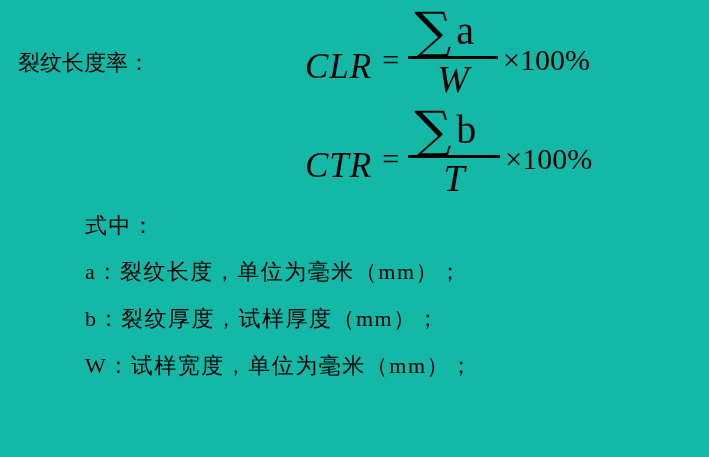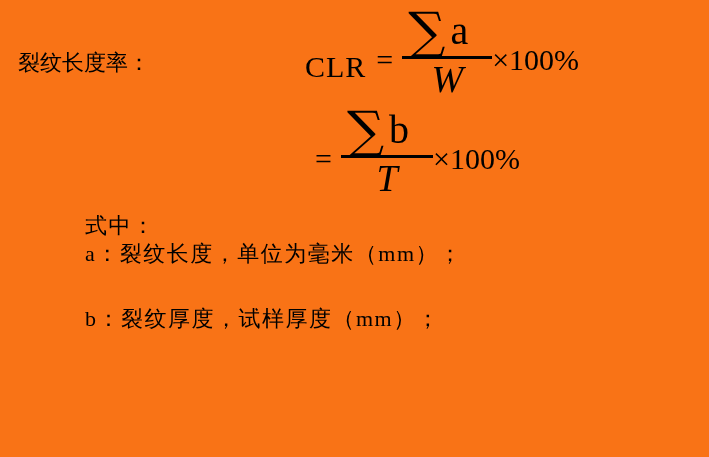--- a/index.html
+++ b/index.html
@@ -8,38 +8,39 @@
     height: 457px;
     background: #ffffff;
     color: #000000;
     font-family: "Liberation Serif", "DejaVu Serif", serif;
     position: relative;
     overflow: hidden;
   }
   .page {
     position: absolute;
     inset: 0;
-    background: #f97316;
+    background: #14b8a6;
   }
   .flabel {
     position: absolute;
     left: 18px;
     font-size: 22px;
     white-space: nowrap;
   }
   .formula {
     position: absolute;
     left: 305px;
     height: 96px;
     display: flex;
     align-items: center;
     white-space: nowrap;
   }
   .lhs {
-    font-size: 30px;
+    font-style: italic;
+    font-size: 35px;
     letter-spacing: 1px;
     margin-top: 13px;
   }
   .eq {
     font-size: 30px;
     margin: 0 9px 0 10px;
   }
   .shift {
     transform: translateY(6px);
   }
@@ -65,20 +66,21 @@
     margin: 3px 0 0 5px;
   }
   .den {
     font-style: italic;
     font-size: 38px;
     line-height: 1.05;
     padding-top: 1px;
   }
   .mult {
     font-size: 30px;
+    margin-left: 5px;
   }
   .legend-line {
     position: absolute;
     left: 85px;
     font-size: 22px;
     letter-spacing: 1.5px;
     white-space: nowrap;
   }
 </style>
 </head>
@@ -96,32 +98,34 @@
         <span class="sum">∑</span>
         <span class="nvar">a</span>
       </span>
       <span class="den">W</span>
     </span>
     <span class="mult shift">×100%</span>
   </div>
 
 
   <div class="formula" style="top:105px">
+    <span class="lhs shift">CTR</span>
     <span class="eq shift">=</span>
     <span class="frac">
       <span class="num">
         <span class="sum">∑</span>
         <span class="nvar">b</span>
       </span>
       <span class="den">T</span>
     </span>
     <span class="mult shift">×100%</span>
   </div>
 
   <div class="legend-line" style="top:211px">式中：</div>
 
-  <div class="legend-line" style="top:239px">a：裂纹长度，单位为毫米（mm）；</div>
+  <div class="legend-line" style="top:257px">a：裂纹长度，单位为毫米（mm）；</div>
 
   <div class="legend-line" style="top:304px">b：裂纹厚度，试样厚度（mm）；</div>
 
+  <div class="legend-line" style="top:351px">W：试样宽度，单位为毫米（mm）；</div>
 
 
 </div>
 
 </body></html>

